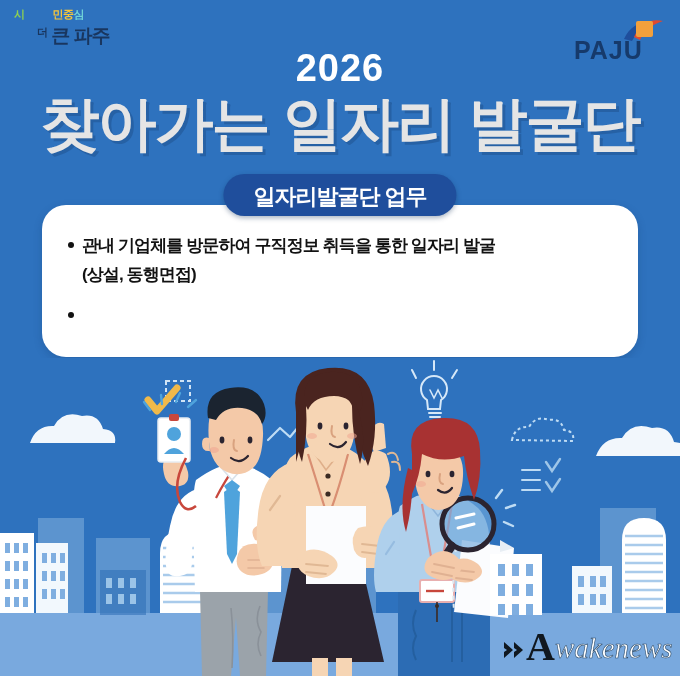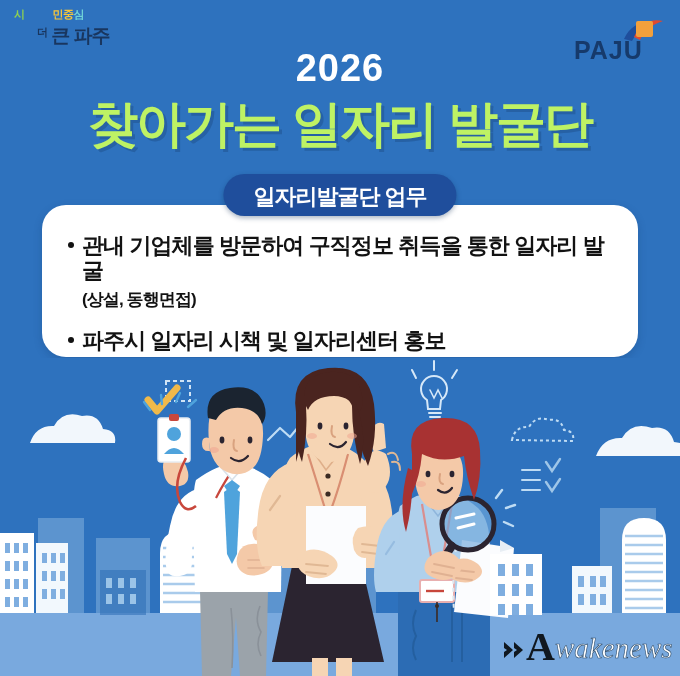--- a/index.html
+++ b/index.html
@@ -32,21 +32,21 @@
   .paju-swoosh{position:absolute;right:2px;top:0px;width:44px;height:26px;}
 
   
   .year{
     position:absolute;left:0;right:0;top:48px;text-align:center;
     font-size:38px;font-weight:bold;color:#FFFFFF;letter-spacing:1px;
     line-height:40px;
   }
   .headline{
     position:absolute;left:0;right:0;top:95px;text-align:center;
-    font-size:50px;font-weight:bold;color:#bef264;letter-spacing:-2px;
+    font-size:59px;font-weight:bold;color:#e5e5e5;letter-spacing:-2px;
     line-height:58px;
     text-shadow:3px 3px 0 rgba(20,60,110,.30);
   }
 
   
   .badge{
     position:absolute;left:50%;transform:translateX(-50%);top:174px;
     background:#1F4E9C;color:#fff;border-radius:22px;
     padding:8px 30px 4px;font-size:22px;font-weight:bold;letter-spacing:-1px;
     white-space:nowrap;z-index:5;
@@ -55,21 +55,21 @@
 
   
   .card{
     position:absolute;left:42px;top:205px;width:596px;height:152px;
     background:#FFFFFF;border-radius:24px;
     box-shadow:0 3px 8px rgba(15,50,95,.22);
   }
   .card-inner{padding:28px 24px 0 26px;}
   .bullet-row{
     display:flex;align-items:flex-start;
-    font-size:22px;font-weight:bold;color:#121212;letter-spacing:-.9px;
+    font-size:17px;font-weight:bold;color:#121212;letter-spacing:-.9px;
     line-height:25px;margin-bottom:4px;
   }
   .bullet-dot{
     flex:0 0 auto;width:6px;height:6px;border-radius:50%;
     background:#121212;margin:9px 8px 0 0;
   }
   .bullet-sub{
     font-size:17px;font-weight:bold;color:#121212;letter-spacing:-.9px;
     line-height:25px;margin:0 0 16px 14px;
   }
@@ -108,21 +108,20 @@
 
   <div class="card">
     <div class="card-inner">
       <div class="bullet-row">
         <span class="bullet-dot"></span>
         <span>관내 기업체를 방문하여 구직정보 취득을 통한 일자리 발굴</span>
       </div>
       <div class="bullet-sub">(상설, 동행면접)</div>
       <div class="bullet-row">
         <span class="bullet-dot"></span>
-        <span>파주시 일자리 시책 및 일자리센터 홍보</span>
       </div>
     </div>
   </div>
 
   <div class="illus">
     <svg width="680" height="318" viewBox="0 0 680 318">
 
       <rect x="0" y="0" width="680" height="318" fill="#2E72BE"></rect>
 
       <g fill="#F2F7FC">

